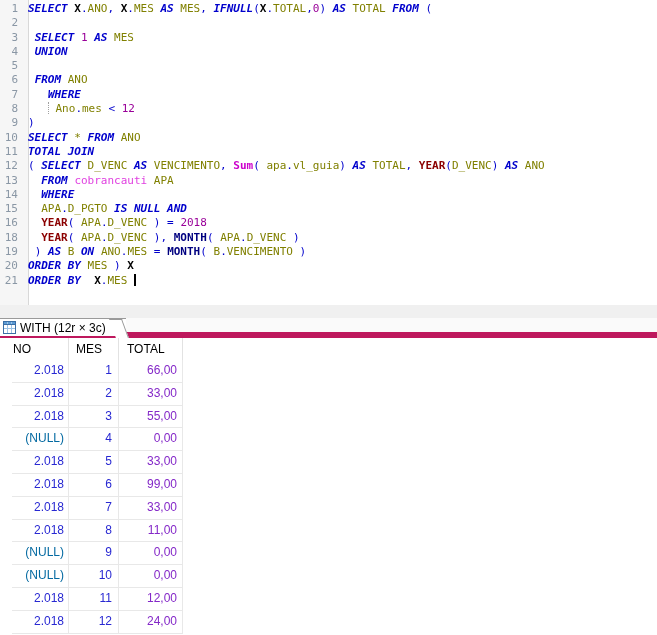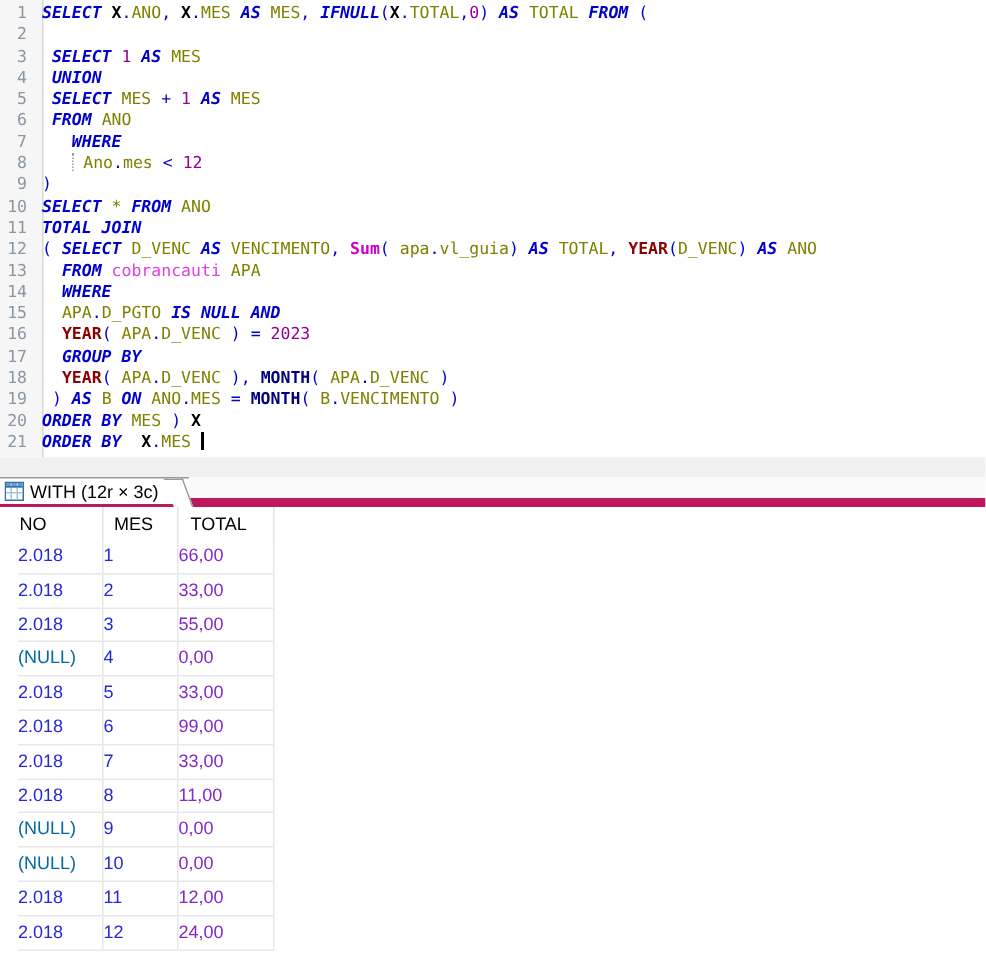--- a/index.html
+++ b/index.html
@@ -52,54 +52,53 @@
   
   #grid { position:absolute; top:338px; left:12px; width:657px; height:297px;
           background:#fff; font-size:12px; }
   #grid-header { display:flex; height:22px; }
   .hcell { border-right:1px solid #E2E2E2; line-height:22px; color:#000;
            overflow:hidden; white-space:nowrap; }
   .hcell.c0 { width:57px; padding-left:1px; }
   .hcell.c1 { width:50px; padding-left:7px; }
   .hcell.c2 { width:64px; padding-left:8px; }
   .grow { display:flex; height:22.8px; border-bottom:1px solid #E8E8E8; width:171px; }
-  .gcell { border-right:1px solid #E8E8E8; line-height:21.8px; text-align:left;
+  .gcell { border-right:1px solid #E8E8E8; line-height:21.8px; text-align:right;
            white-space:nowrap; overflow:hidden; }
   .gcell.c0 { width:57px; padding-right:4px; }
   .gcell.c1 { width:50px; padding-right:6px; }
   .gcell.c2 { width:64px; padding-right:5px; }
   .v-int  { color:#2828D2; }
   .v-real { color:#8428C8; }
   .v-null { color:#0369a1; }
 </style>
 </head>
 <body>
 
 <div id="app">
 
   <div id="editor">
     <div id="gutter-bg"></div>
     <div id="code-lines">
         <div class="line"><span class="ln">1</span><span class="code"><span class="tk-k">SELECT </span><span class="tk-x">X</span><span class="tk-p">.</span><span class="tk-i">ANO</span><span class="tk-p">, </span><span class="tk-x">X</span><span class="tk-p">.</span><span class="tk-i">MES</span><span class="tk-k"> AS </span><span class="tk-i">MES</span><span class="tk-p">, </span><span class="tk-k">IFNULL</span><span class="tk-p">(</span><span class="tk-x">X</span><span class="tk-p">.</span><span class="tk-i">TOTAL</span><span class="tk-p">,</span><span class="tk-n">0</span><span class="tk-p">)</span><span class="tk-k"> AS </span><span class="tk-i">TOTAL</span><span class="tk-k"> FROM </span><span class="tk-p">(</span></span></div>
         <div class="line"><span class="ln">2</span></div>
         <div class="line"><span class="ln">3</span><span class="code"><span class="tk-t"> </span><span class="tk-k">SELECT </span><span class="tk-n">1</span><span class="tk-k"> AS </span><span class="tk-i">MES</span></span></div>
         <div class="line"><span class="ln">4</span><span class="code"><span class="tk-t"> </span><span class="tk-k">UNION</span></span></div>
-        <div class="line"><span class="ln">5</span><span class="code"><span class="tk-t"> </span><span class="tk-k">SELECT </span><span class="tk-i">MES</span><span class="tk-p"> + </span><span class="tk-n">1</span><span class="tk-k"> AS </span><span class="tk-i">MES</span></span></div>
+        <div class="line"><span class="ln">5</span></div>
         <div class="line"><span class="ln">6</span><span class="code"><span class="tk-t"> </span><span class="tk-k">FROM </span><span class="tk-i">ANO</span></span></div>
         <div class="line"><span class="ln">7</span><span class="code"><span class="tk-t">   </span><span class="tk-k">WHERE</span></span></div>
         <div class="line"><span class="ln">8</span><span class="code"><span class="tk-t">   </span><span class="tk-g"></span><span class="tk-t"> </span><span class="tk-i">Ano</span><span class="tk-p">.</span><span class="tk-i">mes</span><span class="tk-p"> &lt; </span><span class="tk-n">12</span></span></div>
         <div class="line"><span class="ln">9</span><span class="code"><span class="tk-p">)</span></span></div>
         <div class="line"><span class="ln">10</span><span class="code"><span class="tk-k">SELECT </span><span class="tk-i">*</span><span class="tk-k"> FROM </span><span class="tk-i">ANO</span></span></div>
         <div class="line"><span class="ln">11</span><span class="code"><span class="tk-k">TOTAL JOIN</span></span></div>
         <div class="line"><span class="ln">12</span><span class="code"><span class="tk-p">( </span><span class="tk-k">SELECT </span><span class="tk-i">D_VENC</span><span class="tk-k"> AS </span><span class="tk-i">VENCIMENTO</span><span class="tk-p">, </span><span class="tk-fs">Sum</span><span class="tk-p">( </span><span class="tk-i">apa</span><span class="tk-p">.</span><span class="tk-i">vl_guia</span><span class="tk-p">)</span><span class="tk-k"> AS </span><span class="tk-i">TOTAL</span><span class="tk-p">, </span><span class="tk-fy">YEAR</span><span class="tk-p">(</span><span class="tk-i">D_VENC</span><span class="tk-p">)</span><span class="tk-k"> AS </span><span class="tk-i">ANO</span></span></div>
         <div class="line"><span class="ln">13</span><span class="code"><span class="tk-t">  </span><span class="tk-k">FROM </span><span class="tk-tn">cobrancauti</span><span class="tk-i"> APA</span></span></div>
         <div class="line"><span class="ln">14</span><span class="code"><span class="tk-t">  </span><span class="tk-k">WHERE</span></span></div>
         <div class="line"><span class="ln">15</span><span class="code"><span class="tk-t">  </span><span class="tk-i">APA</span><span class="tk-p">.</span><span class="tk-i">D_PGTO</span><span class="tk-k"> IS NULL AND</span></span></div>
-        <div class="line"><span class="ln">16</span><span class="code"><span class="tk-t">  </span><span class="tk-fy">YEAR</span><span class="tk-p">( </span><span class="tk-i">APA</span><span class="tk-p">.</span><span class="tk-i">D_VENC</span><span class="tk-p"> ) = </span><span class="tk-n">2023</span></span></div>
-        <div class="line"><span class="ln">17</span><span class="code"><span class="tk-t">  </span><span class="tk-k">GROUP BY</span></span></div>
+        <div class="line"><span class="ln">16</span><span class="code"><span class="tk-t">  </span><span class="tk-fy">YEAR</span><span class="tk-p">( </span><span class="tk-i">APA</span><span class="tk-p">.</span><span class="tk-i">D_VENC</span><span class="tk-p"> ) = </span><span class="tk-n">2018</span></span></div>
         <div class="line"><span class="ln">18</span><span class="code"><span class="tk-t">  </span><span class="tk-fy">YEAR</span><span class="tk-p">( </span><span class="tk-i">APA</span><span class="tk-p">.</span><span class="tk-i">D_VENC</span><span class="tk-p"> ), </span><span class="tk-fm">MONTH</span><span class="tk-p">( </span><span class="tk-i">APA</span><span class="tk-p">.</span><span class="tk-i">D_VENC</span><span class="tk-p"> )</span></span></div>
         <div class="line"><span class="ln">19</span><span class="code"><span class="tk-t"> </span><span class="tk-p">) </span><span class="tk-k">AS </span><span class="tk-i">B</span><span class="tk-k"> ON </span><span class="tk-i">ANO</span><span class="tk-p">.</span><span class="tk-i">MES</span><span class="tk-p"> = </span><span class="tk-fm">MONTH</span><span class="tk-p">( </span><span class="tk-i">B</span><span class="tk-p">.</span><span class="tk-i">VENCIMENTO</span><span class="tk-p"> )</span></span></div>
         <div class="line"><span class="ln">20</span><span class="code"><span class="tk-k">ORDER BY </span><span class="tk-i">MES</span><span class="tk-p"> ) </span><span class="tk-x">X</span></span></div>
         <div class="line"><span class="ln">21</span><span class="code"><span class="tk-k">ORDER BY  </span><span class="tk-x">X</span><span class="tk-p">.</span><span class="tk-i">MES</span><span class="tk-t"> </span><span class="tk-caret"></span></span></div>
       </div>
   </div>
 
   <div id="splitter"></div>
 
   <div id="tabbar">

